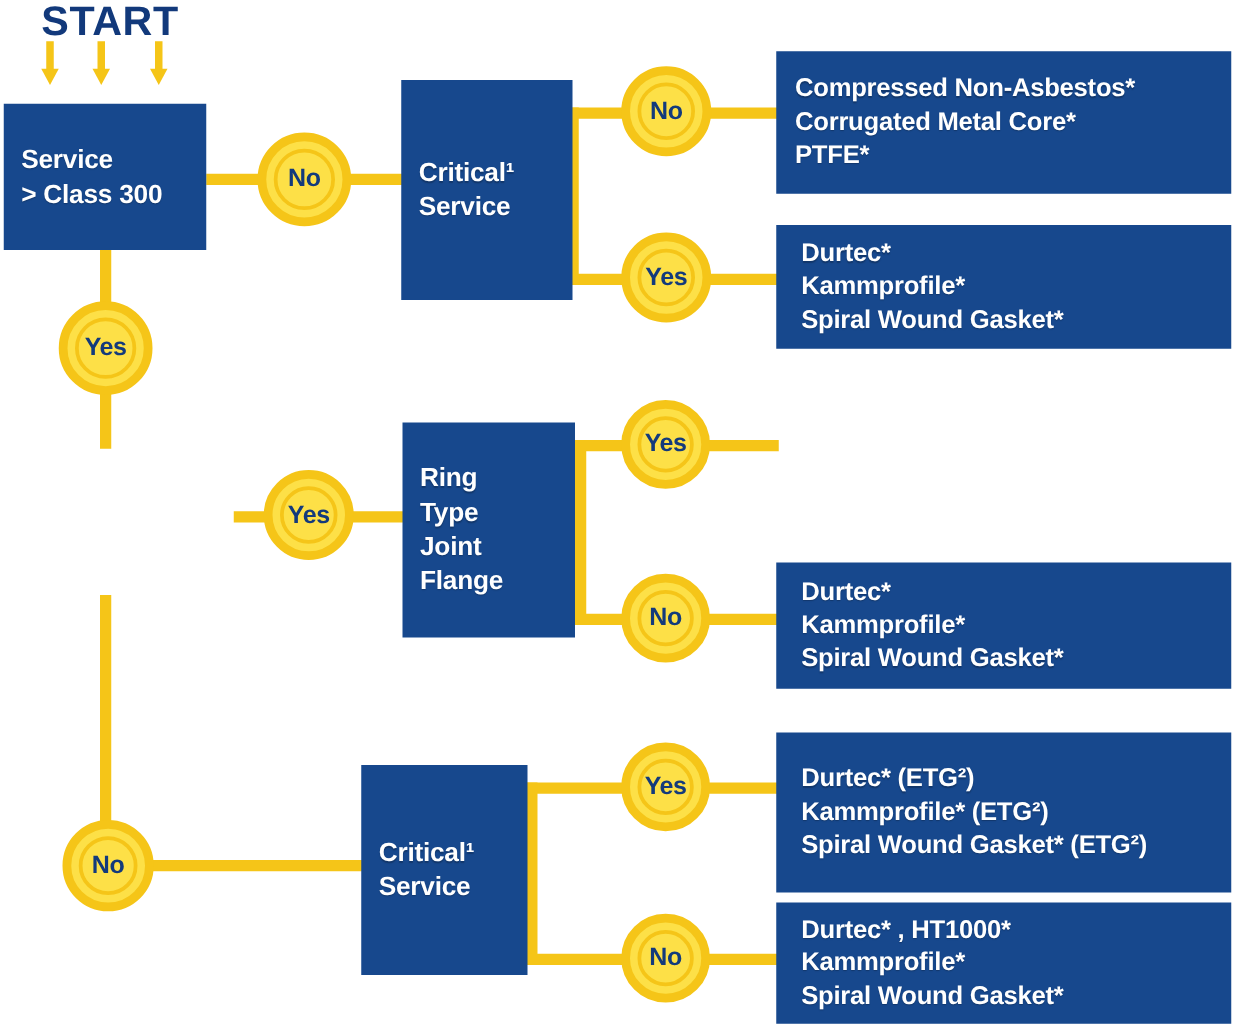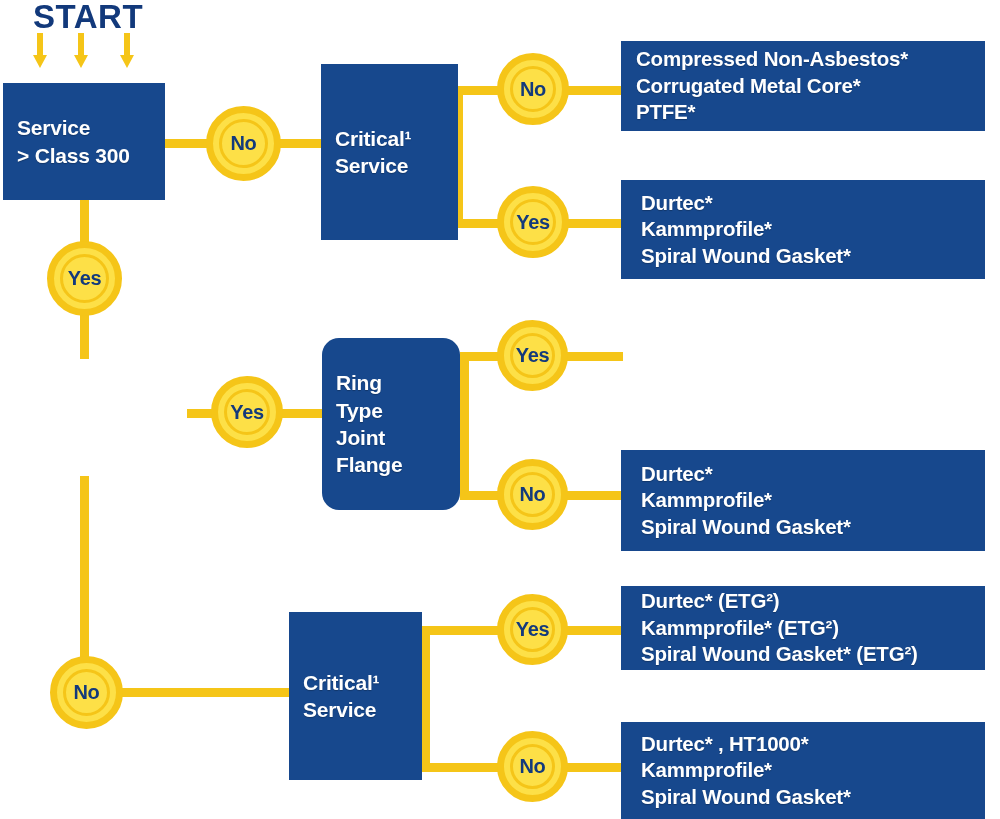--- a/index.html
+++ b/index.html
@@ -127,52 +127,52 @@
     <span class="txt">Service
 &gt; Class 300</span>
   </div>
 
   <div class="box qbox" style="left:321px;top:64px;width:137px;height:176px;">
     <span class="txt">Critical¹
 Service</span>
   </div>
 
 
-  <div class="box qbox" style="left:322px;top:338px;width:138px;height:172px;border-radius:17px;">
+  <div class="box qbox" style="left:322px;top:338px;width:138px;height:172px;">
     <span class="txt">Ring
 Type
 Joint
 Flange</span>
   </div>
 
   <div class="box qbox" style="left:289px;top:612px;width:133px;height:168px;">
     <span class="txt">Critical¹
 Service</span>
   </div>
 
-  <div class="box rbox" style="left:621px;top:41px;width:364px;height:90px;padding-left:15px;">
+  <div class="box rbox" style="left:621px;top:41px;width:364px;height:114px;padding-left:15px;">
     <span class="txt">Compressed Non-Asbestos*
 Corrugated Metal Core*
 PTFE*</span>
   </div>
 
   <div class="box rbox" style="left:621px;top:180px;width:364px;height:99px;">
     <span class="txt">Durtec*
 Kammprofile*
 Spiral Wound Gasket*</span>
   </div>
 
 
   <div class="box rbox" style="left:621px;top:450px;width:364px;height:101px;">
     <span class="txt">Durtec*
 Kammprofile*
 Spiral Wound Gasket*</span>
   </div>
 
-  <div class="box rbox" style="left:621px;top:586px;width:364px;height:84px;">
+  <div class="box rbox" style="left:621px;top:586px;width:364px;height:128px;">
     <span class="txt">Durtec* (ETG²)
 Kammprofile* (ETG²)
 Spiral Wound Gasket* (ETG²)</span>
   </div>
 
   <div class="box rbox" style="left:621px;top:722px;width:364px;height:97px;">
     <span class="txt">Durtec* , HT1000*
 Kammprofile*
 Spiral Wound Gasket*</span>
   </div>

